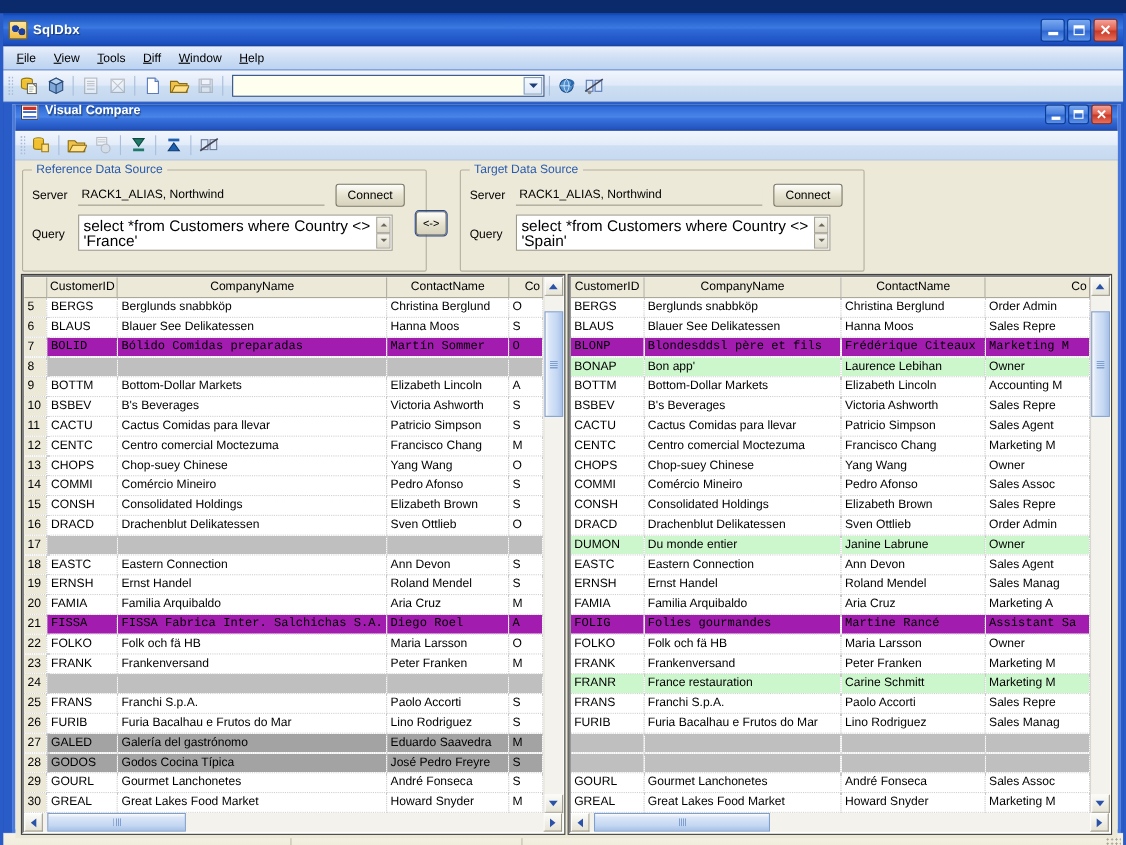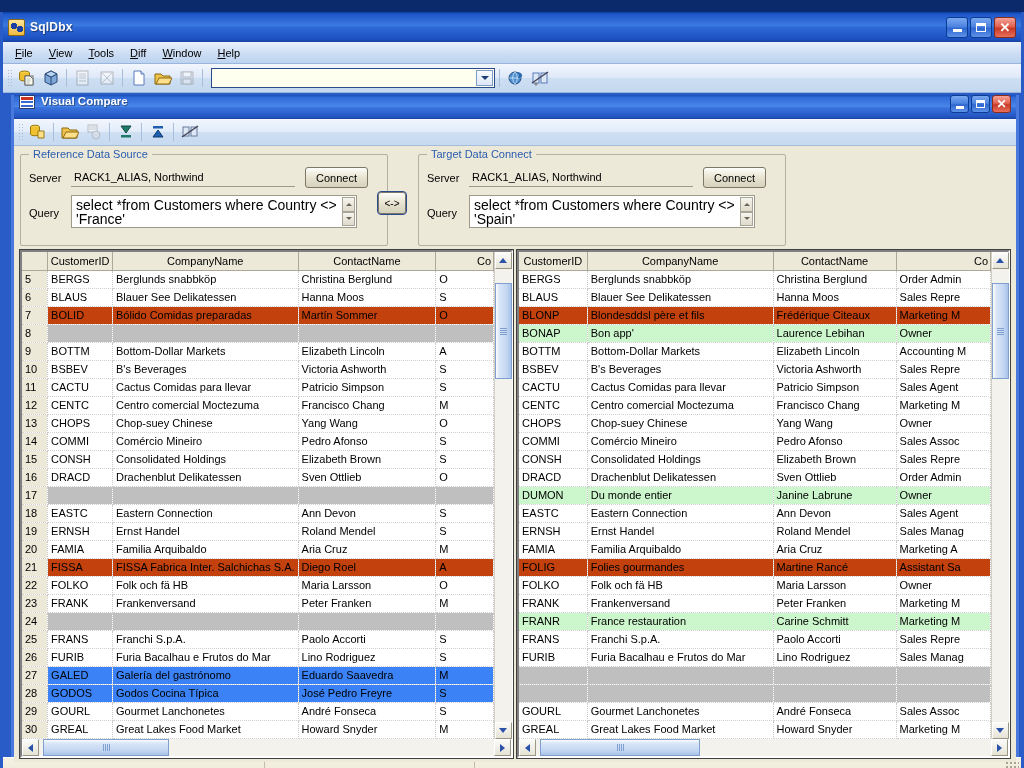--- a/index.html
+++ b/index.html
@@ -242,23 +242,23 @@
     height: 18px; border-right: 1px dotted #c8c8c8; border-bottom: 1px dotted #d0d0d0;
     padding: 0 3px; white-space: nowrap; overflow: hidden;
     font-size: 11px; color: #000;
   }
   td.rowhdr {
     background: #ece9d8; border-right: 1px solid #aca899; border-bottom: 1px solid #d8d4c4;
     text-align: left; padding-left: 3px;
   }
   th.corner { background: #ece9d8; }
   tr.r-gray td:not(.rowhdr) { background: #bfbfbf; }
-  tr.r-yellow td:not(.rowhdr) { background: #c2410c; }
+  tr.r-yellow td:not(.rowhdr) { background: #a21caf; font-family: Liberation Mono, monospace; }
   tr.r-green td:not(.rowhdr) { background: #ccf7cc; }
-  tr.r-pink td:not(.rowhdr) { background: #3b82f6; margin-left: 16px; }
+  tr.r-pink td:not(.rowhdr) { background: #a3a3a3; margin-left: 16px; }
   tr.r-pink td.rowhdr { background: #ece9d8; }
 
   
   .vsb {
     width: 17px; flex: 0 0 17px; background: #f1f0e9;
     border-left: 1px solid #d4d0c8;
     display: flex; flex-direction: column; align-items: center;
   }
   .sb-btn {
     width: 17px; height: 17px; flex: 0 0 17px;
@@ -511,21 +511,21 @@
                   <div class="up"></div>
                   <div class="dn"></div>
                 </div>
               </div>
             </div>
           </div>
 
           <div class="swap-btn">&lt;-&gt;</div>
 
           <div class="ds-group tgt" style="margin-left:30px;">
-            <div class="ds-legend">Target Data Connect</div>
+            <div class="ds-legend">Target Data Source</div>
             <div class="ds-line">
               <div class="ds-label">Server</div>
               <input class="ds-input ds-server" value="RACK1_ALIAS, Northwind" style="">
               <button class="btn-connect">Connect</button>
             </div>
             <div class="ds-line">
               <div class="ds-label">Query</div>
               <div class="ds-query-wrap">
                 <textarea class="ds-query" style="">select *from Customers where Country &lt;&gt; 'Spain'</textarea>
                 <div class="spin">

